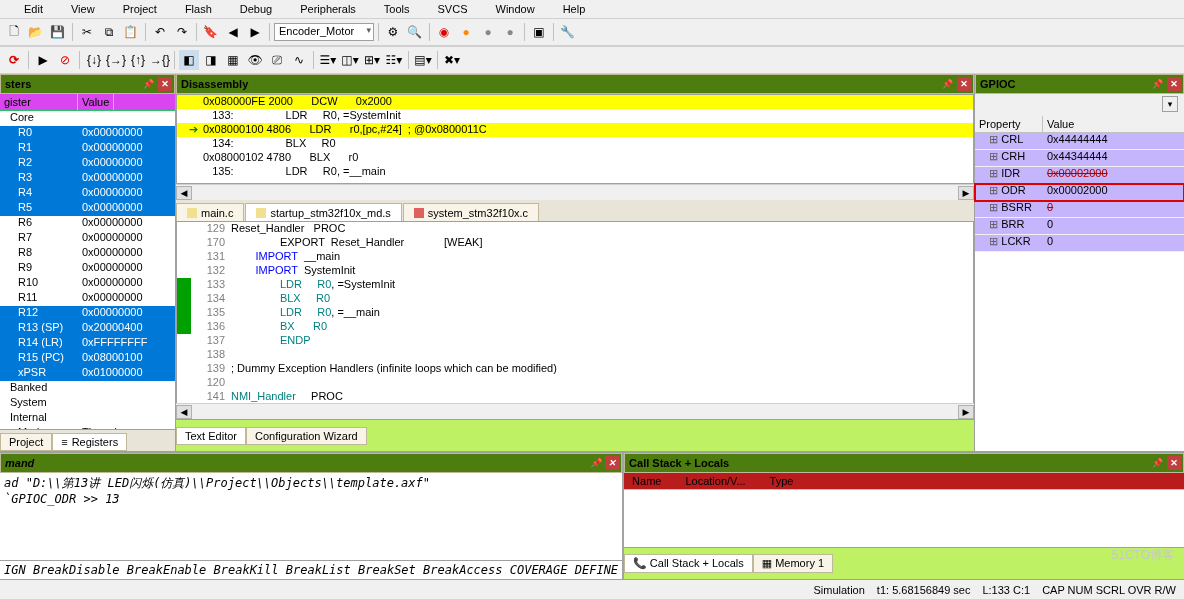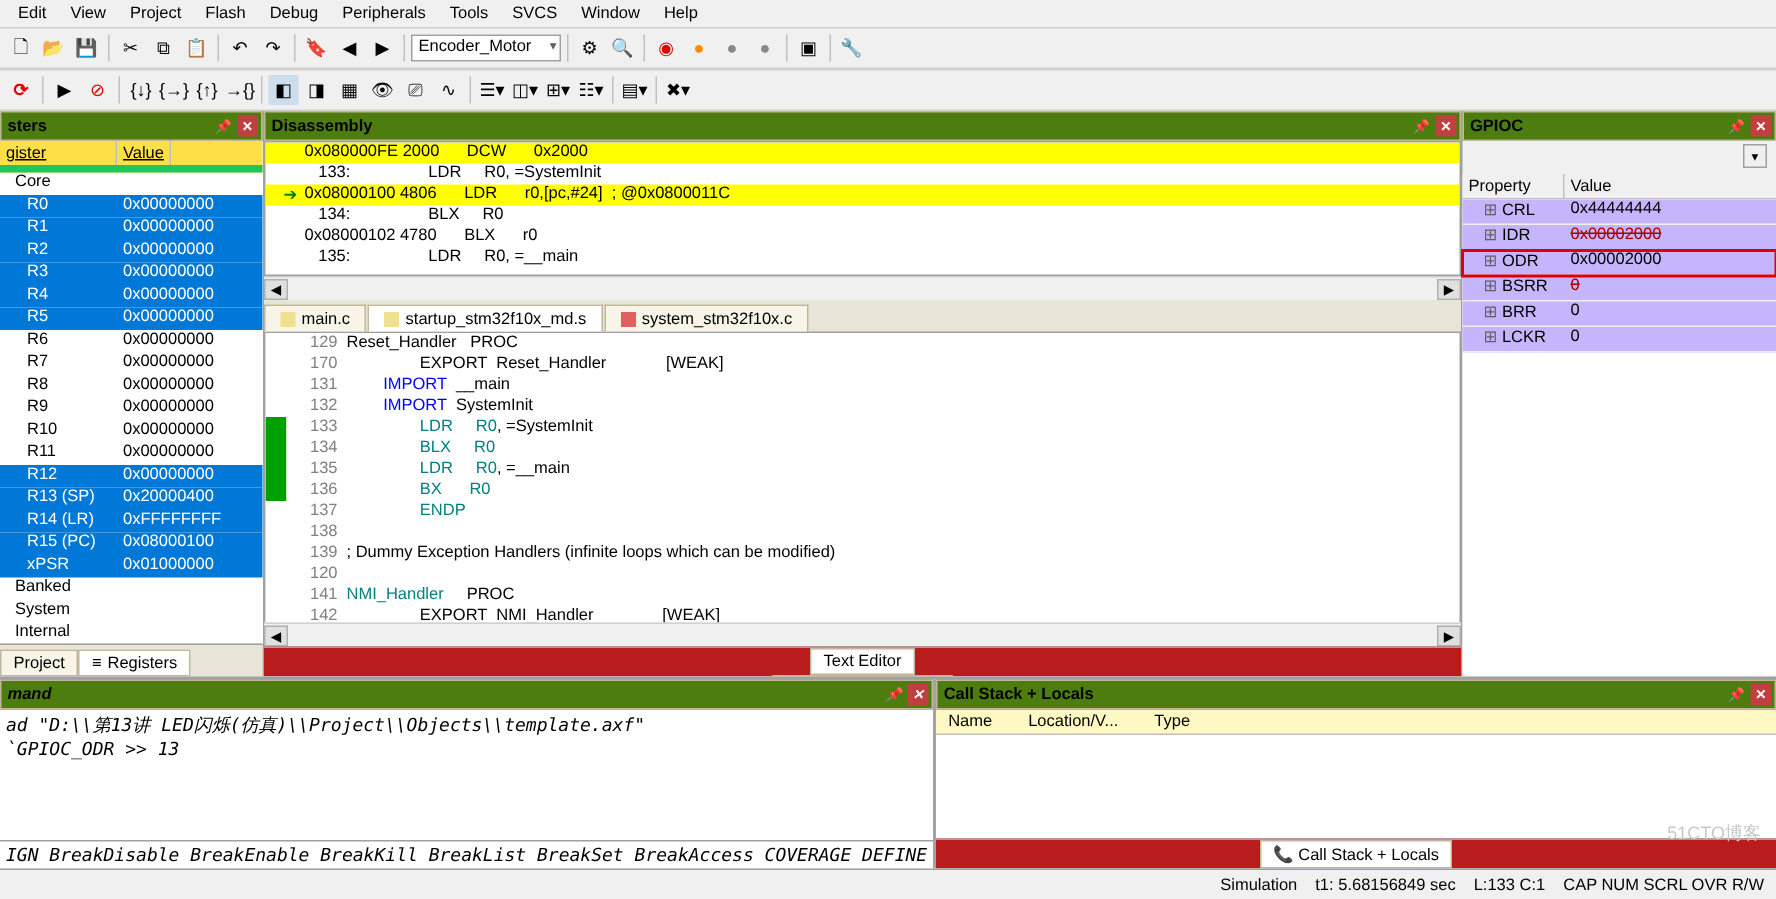--- a/index.html
+++ b/index.html
@@ -1,29 +1,29 @@
 <!DOCTYPE html>
 <html><head>
 <meta charset="utf-8">
 <style>
 * { margin: 0; padding: 0; box-sizing: border-box; font-family: "Segoe UI", Tahoma, sans-serif; font-size: 11px; }
 body { background: #f0f0f0; width: 1184px; height: 599px; overflow: hidden; display: flex; flex-direction: column; }
 .menubar { background: #f0f0f0; display: flex; padding: 2px 4px; height: 18px; }
-.menubar span { padding: 1px 8px; cursor: pointer; }
+.menubar span { padding: 1px 8px; cursor: pointer; margin-left: 12px; }
 .toolbar { background: #f0f0f0; border-top: 1px solid #d0d0d0; border-bottom: 1px solid #d0d0d0; height: 28px; display: flex; align-items: center; padding: 0 4px; gap: 2px; }
 .tb-btn { width: 20px; height: 20px; display: flex; align-items: center; justify-content: center; border: 1px solid transparent; }
 .tb-sep { width: 1px; height: 18px; background: #c0c0c0; margin: 0 2px; }
 .main-area { flex: 1; display: flex; overflow: hidden; }
 .left-col { width: 176px; display: flex; flex-direction: column; border-right: 1px solid #a0a0a0; }
 .pane-header { background: #4d7c0f; border: 1px solid #c0b898; height: 20px; display: flex; align-items: center; padding: 0 4px; font-weight: bold; position: relative; }
 .pane-ctrl { position: absolute; right: 2px; display: flex; gap: 2px; }
 .pane-ctrl span { width: 14px; height: 14px; display: flex; align-items: center; justify-content: center; font-size: 9px; cursor: pointer; }
 .pane-ctrl .close { background: #c04040; color: #fff; }
 .reg-table { flex: 1; overflow: auto; background: #fff; }
-.reg-head { display: flex; background: #fde047; border-bottom: 5px solid #22c55e; text-decoration: underline; }
+.reg-head { display: flex; background: #d946ef; border-bottom: 1px solid #22c55e; }
 .reg-head div { padding: 2px 4px; border-right: 1px solid #c0c0c0; }
 .reg-head .c1 { width: 78px; }
 .reg-row { display: flex; height: 15px; }
 .reg-row .c1 { width: 78px; padding-left: 18px; color: #000; }
 .reg-row .c2 { padding-left: 4px; }
 .reg-row.grp .c1 { padding-left: 10px; font-weight: normal; }
 .reg-row.sel { background: #0078d7; color: #fff; }
 .reg-row.sel .c1, .reg-row.sel .c2 { color: #fff; }
 .mid-col { flex: 1; display: flex; flex-direction: column; }
 .disasm { background: #fff; font-family: Consolas, monospace; font-size: 12px; overflow: hidden; border: 1px solid #a0a0a0; flex: 0 0 auto; }
@@ -37,37 +37,37 @@
 .code-area { flex: 1; display: flex; background: #fff; font-family: Consolas, monospace; font-size: 12px; overflow: hidden; border-left: 1px solid #a0a0a0; border-right: 1px solid #a0a0a0; }
 .gutter { width: 14px; background: #fff; }
 .gutter-mark { height: 14px; }
 .gutter-mark.g { background: #00a000; }
 .lineno { width: 40px; text-align: right; padding-right: 6px; color: #808080; background: #fff; }
 .lineno div { height: 14px; }
 .code-text { flex: 1; white-space: pre; }
 .code-text div { height: 14px; }
 .kw { color: #0000ff; }
 .kw2 { color: #008080; }
-.bottom-tabs { background: #b91c1c; border-top: 1px solid #a0a0a0; height: 20px; display: flex; align-items: center; flex-direction: column; }
+.bottom-tabs { background: #bef264; border-top: 1px solid #a0a0a0; height: 32px; display: flex; align-items: center; }
 .bottom-tab { padding: 2px 8px; border: 1px solid #c0b898; background: #f8f4e8; cursor: pointer; }
 .bottom-tab.active { background: #fff; }
 .right-col { width: 210px; display: flex; flex-direction: column; border-left: 1px solid #a0a0a0; }
 .prop-table { flex: 1; background: #fff; }
 .prop-head { display: flex; background: #f0f0f0; border-bottom: 1px solid #c0c0c0; }
 .prop-head div { padding: 2px 4px; }
 .prop-head .p1 { width: 68px; border-right: 1px solid #c0c0c0; }
 .prop-row { display: flex; height: 17px; background: #c4b5fd; border-bottom: 1px solid #f0f0f0; }
 .prop-row .p1 { width: 68px; padding-left: 14px; }
 .prop-row .p2 { padding-left: 4px; flex: 1; }
 .prop-row.hl { outline: 2px solid #e00000; outline-offset: -1px; }
 .cmd-area { height: 128px; display: flex; border-top: 2px solid #a0a0a0; }
 .cmd-left { flex: 1; display: flex; flex-direction: column; border-right: 2px solid #a3a3a3; font-style: italic; }
 .cmd-body { flex: 1; background: #fff; padding: 2px 4px; font-family: Consolas, monospace; font-size: 12px; white-space: pre; }
 .cmd-right { width: 600px; display: flex; flex-direction: column; }
-.cs-head { display: flex; background: #fef9c3; border-bottom: 1px solid #c0c0c0; padding: 2px 4px; }
+.cs-head { display: flex; background: #b91c1c; border-bottom: 1px solid #c0c0c0; padding: 2px 4px; }
 .cs-head div { padding: 0 20px 0 4px; }
 .bp-line { background: #fff; padding: 2px 4px; font-family: Consolas, monospace; font-size: 12px; white-space: pre; border-top: 1px solid #a0a0a0; }
 .status { height: 20px; background: #f0f0f0; border-top: 1px solid #a0a0a0; display: flex; align-items: center; justify-content: flex-end; padding: 0 8px; gap: 12px; }
 .tb-icon { font-size: 12px; }
 .combo { border: 1px solid #a0a0a0; padding: 1px 14px 1px 4px; background: #fff; min-width: 100px; height: 18px; position: relative; }
 .combo::after { content: "▾"; position: absolute; right: 2px; font-size: 9px; color: #606060; }
 .proj-tabs { height: 22px; background: #e8e4d8; display: flex; align-items: flex-end; border-top: 1px solid #a0a0a0; }
 .proj-tab { padding: 2px 8px; border: 1px solid #c0b898; background: #f8f4e8; cursor: pointer; display:flex; align-items:center; gap:4px; }
 .proj-tab.active { background: #fff; }
 .hscroll { height: 16px; background: #f0f0f0; border-top: 1px solid #d0d0d0; display: flex; align-items: center; }
@@ -436,20 +436,24 @@
     <div class="prop-head">
       <div class="p1">Property</div>
       <div class="p2">Value</div>
     </div>
     <div class="prop-table" id="prop-rows">
         <div class="prop-row">
           <div class="p1"><span style="color:#606060">⊞</span> CRL</div>
           <div class="p2" style="">0x44444444</div>
         </div>
         <div class="prop-row">
+          <div class="p1"><span style="color:#606060">⊞</span> CRH</div>
+          <div class="p2" style="">0x44344444</div>
+        </div>
+        <div class="prop-row">
           <div class="p1"><span style="color:#606060">⊞</span> IDR</div>
           <div class="p2" style="text-decoration:line-through;color:#a00">0x00002000</div>
         </div>
         <div class="prop-row hl">
           <div class="p1"><span style="color:#606060">⊞</span> ODR</div>
           <div class="p2" style="">0x00002000</div>
         </div>
         <div class="prop-row">
           <div class="p1"><span style="color:#606060">⊞</span> BSRR</div>
           <div class="p2" style="text-decoration:line-through;color:#a00">0</div>

